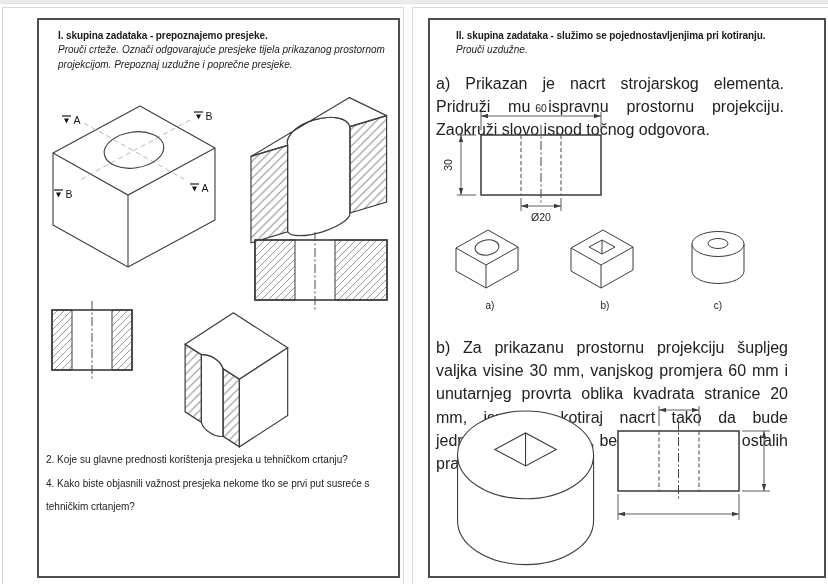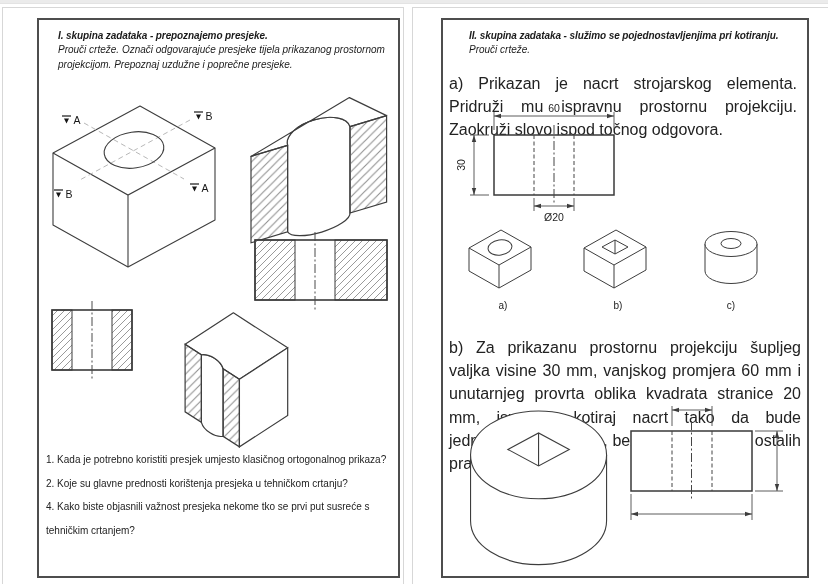--- a/index.html
+++ b/index.html
@@ -6,23 +6,23 @@
   body{
     width:828px;height:584px;position:relative;background:#fff;
     font-family:"Liberation Sans",sans-serif;color:#262626;
   }
   .top-band{position:absolute;left:0;top:0;right:0;height:3px;background:#ebebeb;border-bottom:1px solid #e3e3e3;}
   .page{position:absolute;top:7px;height:640px;background:#fff;border:1px solid #d7d7d7;}
   .page-left{left:2px;width:400px;}
   .page-right{left:412px;width:418px;}
   .task-box{position:absolute;top:18px;height:560px;background:#fff;border:2px solid #4d4d4d;box-sizing:border-box;}
   .box-left{left:37px;width:363px;}
-  .box-right{left:441px;width:368px;}
+  .box-right{left:428px;width:398px;}
   .panel-head{position:absolute;}
-  .t-title{font-weight:bold;font-style:italic;font-size:10px;letter-spacing:-0.1px;white-space:nowrap;color:#1b1b1b;line-height:1.5;}
+  .t-title{font-weight:bold;font-size:10px;letter-spacing:-0.1px;white-space:nowrap;color:#1b1b1b;line-height:1.5;}
   .t-sub{font-style:italic;font-size:10px;color:#1b1b1b;line-height:1.45;}
   .para{position:absolute;font-size:16px;line-height:1.45;text-align:justify;color:#222;}
   .questions{position:absolute;font-size:10px;line-height:2.35;color:#222;}
   .questions div{margin:0;}
   svg{display:block;overflow:visible;position:absolute;}
   .opt{position:absolute;}
   .opt svg{position:static;}
   .opt-label{font-size:10px;text-align:center;margin-top:8px;color:#222;}
   .dimtxt{font-family:"Liberation Sans",sans-serif;font-size:10.5px;fill:#1f1f1f;}
   .secletter{font-family:"Liberation Sans",sans-serif;font-size:10.5px;fill:#161616;}
@@ -114,31 +114,30 @@
       </pattern>
     </defs>
     <path d="M28.5,38.7 L28.5,94.7 A13 8 33 0 0 46.5,106.3 L46.5,50.3 A13 8 33 0 0 28.5,38.7 Z" fill="#fff" stroke="#3d3d3d" stroke-width="1"></path>
     <path d="M15,30 L55,4 L100,33 L60,59 L46.5,50.3 A13 8 33 0 0 28.5,38.7 L15,30 Z" fill="#fff" stroke="#3d3d3d" stroke-width="1" stroke-linejoin="round"></path>
     <path d="M15,30 L28.5,38.7 L28.5,94.7 L15,86 Z" fill="url(#h5)" stroke="#3d3d3d" stroke-width="1"></path>
     <path d="M46.5,50.3 L60,59 L60,115 L46.5,106.3 Z" fill="url(#h5)" stroke="#3d3d3d" stroke-width="1"></path>
     <path d="M60,59 L100,33 L100,89 L60,115 Z" fill="#fff" stroke="#3d3d3d" stroke-width="1"></path>
   </svg>
 
   <div class="questions" style="left:7px;top:428px;width:354px;">
-    <div>1. Kada je potrebno koristiti presjek umjesto klasičnog ortogonalnog prikaza?</div>
     <div>2. Koje su glavne prednosti korištenja presjeka u tehničkom crtanju?</div>
     <div>4. Kako biste objasnili važnost presjeka nekome tko se prvi put susreće s tehničkim crtanjem?</div>
   </div>
 </div>
 
 <div class="task-box box-right">
 
   <div class="panel-head" style="left:26px;top:8px;width:330px;">
     <div class="t-title">II. skupina zadataka - služimo se pojednostavljenjima pri kotiranju.</div>
-    <div class="t-sub">Prouči crteže.</div>
+    <div class="t-sub">Prouči uzdužne.</div>
   </div>
 
   <div class="para" style="left:6px;top:52px;width:348px;">a) Prikazan je nacrt strojarskog elementa. Pridruži mu ispravnu prostornu projekciju. Zaokruži slovo ispod točnog odgovora.</div>
 
   <svg style="left:8px;top:82px;" width="235" height="132" viewBox="0 0 235 132">
     <rect x="43" y="33" width="120" height="60" fill="#fff" stroke="#3a3a3a" stroke-width="1.5"></rect>
     <line x1="83" y1="33" x2="83" y2="93" stroke="#454545" stroke-width="1" stroke-dasharray="4 2.5"></line>
     <line x1="123" y1="33" x2="123" y2="93" stroke="#454545" stroke-width="1" stroke-dasharray="4 2.5"></line>
     <line x1="103" y1="23" x2="103" y2="103" stroke="#454545" stroke-width="1" stroke-dasharray="9 2.5 2 2.5"></line>
     <line x1="43" y1="28" x2="43" y2="10" stroke="#4a4a4a" stroke-width="0.9"></line>

